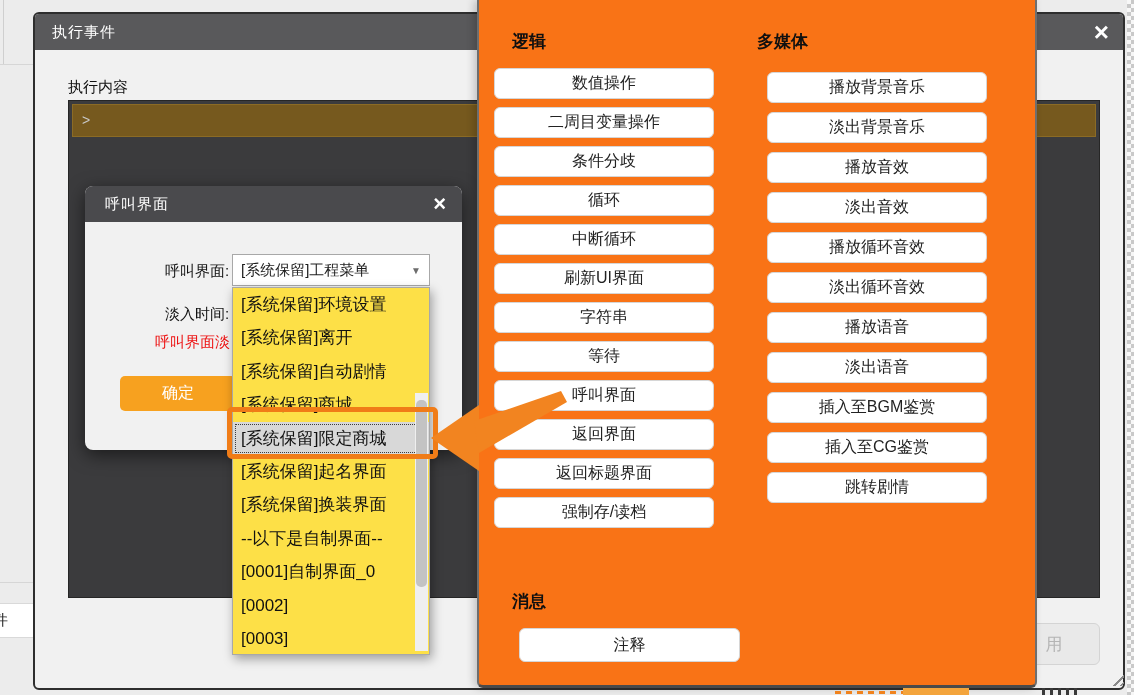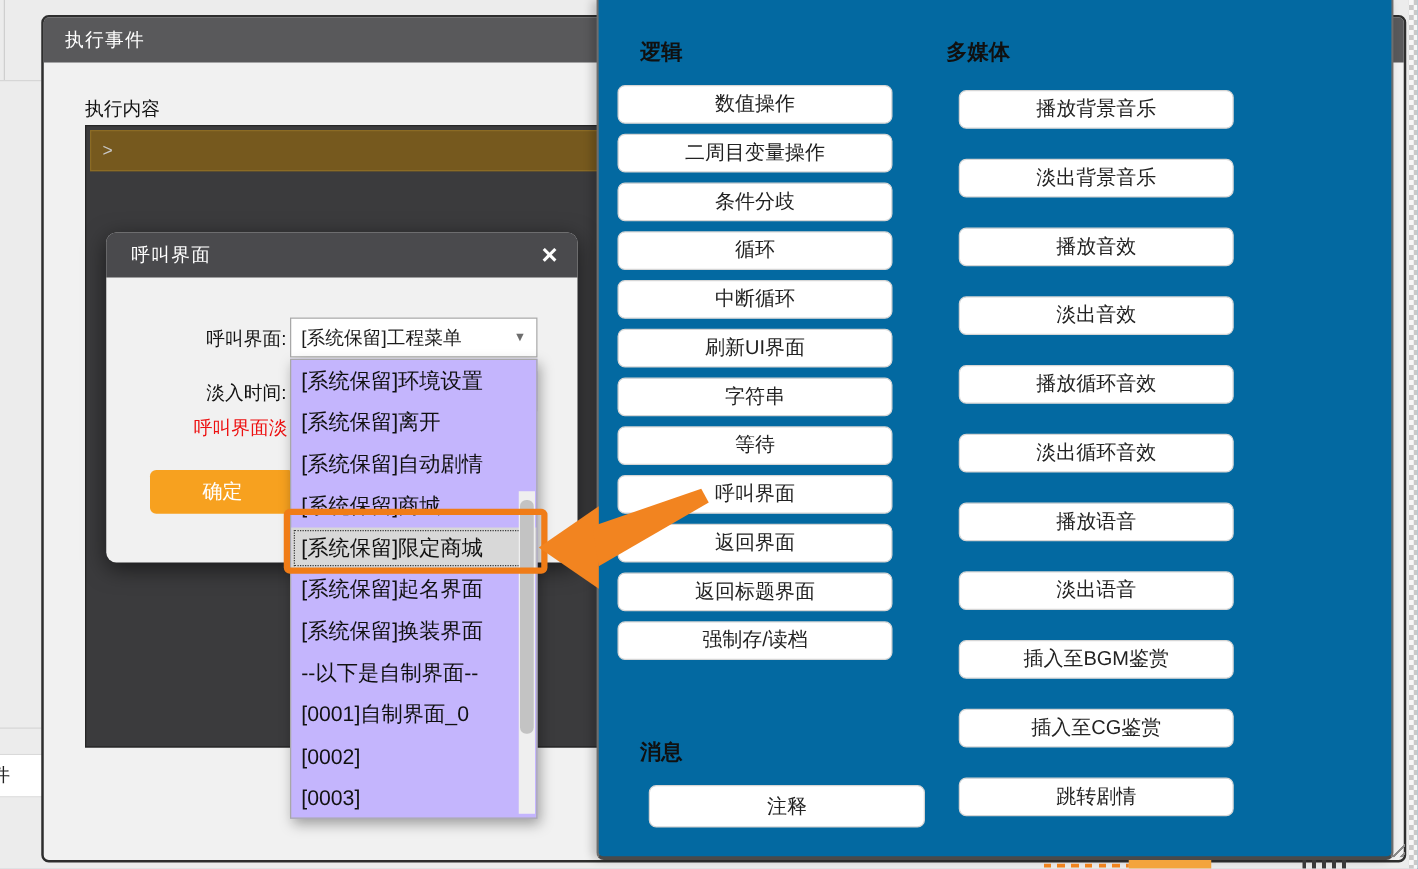--- a/index.html
+++ b/index.html
@@ -90,53 +90,53 @@
   .warning { position:absolute; left:70px; top:147px; font-size:15px; color:#ed1111; white-space:nowrap; }
   .confirm {
     position:absolute; left:35px; top:190px; width:116px; height:35px;
     background:#f7a11f; border:none; border-radius:5px;
     color:#fff; font-size:16px; cursor:pointer;
     font-family:inherit;
   }
   
   .list {
     position:absolute; left:232px; top:287px; width:198px; height:368px;
-    background:#c4b5fd; border:1px solid #a8a8a8; z-index:3;
+    background:#fde047; border:1px solid #a8a8a8; z-index:3;
     box-shadow:2px 4px 10px rgba(0,0,0,.35);
   }
   .list-item {
     height:33.4px; line-height:33.4px; padding-left:8px;
     font-size:17px; color:#111; white-space:nowrap; cursor:pointer;
   }
   .list-item.selected {
     background:#d8d8d8; outline:1px dotted #3c3c3c; outline-offset:-3px;
   }
   .sb-track {
     position:absolute; right:1px; top:105px; width:13px; height:258px;
     background:#efefef;
   }
   .sb-thumb {
     position:absolute; right:1px; top:7px; width:11px; height:187px;
     background:#c3c3c3; border-radius:5px;
   }
   
   .panel {
-    position:absolute; left:477px; top:0; width:638px; height:688px;
-    background:#0369a1; z-index:4;
+    position:absolute; left:477px; top:0; width:560px; height:688px;
+    background:#f97316; z-index:4;
     border:2px solid #6e6e6e; border-top:none; border-bottom:3px solid #4a4a4a;
     border-radius:0 0 6px 6px;
     box-shadow:-3px 0 8px rgba(0,0,0,.2);
   }
   .sec-h { position:absolute; font-size:17px; font-weight:bold; color:#101010; }
   .h-logic { left:33px; top:30px; }
   .h-media { left:278px; top:30px; }
   .h-msg   { left:33px; top:590px; }
   .col { position:absolute; width:220px; display:flex; flex-direction:column; }
   .col-logic { left:15px;  top:68px; gap:8px; }
-  .col-media { left:288px; top:72px; gap:24px; }
+  .col-media { left:288px; top:72px; gap:9px; }
   .col-msg   { left:40px;  top:628px; width:221px; }
   .cmd {
     height:31px; background:#ffffff; border:1px solid #d6d6d6; border-radius:6px;
     display:flex; align-items:center; justify-content:center;
     font-size:16px; color:#222; cursor:pointer; font-family:inherit;
   }
   .col-msg .cmd { height:34px; }
   
   .frag-orange-solid { position:absolute; left:903px; top:688px; width:66px; height:7px; background:#f3a43c; z-index:5; }
   .frag-orange-dash  {

